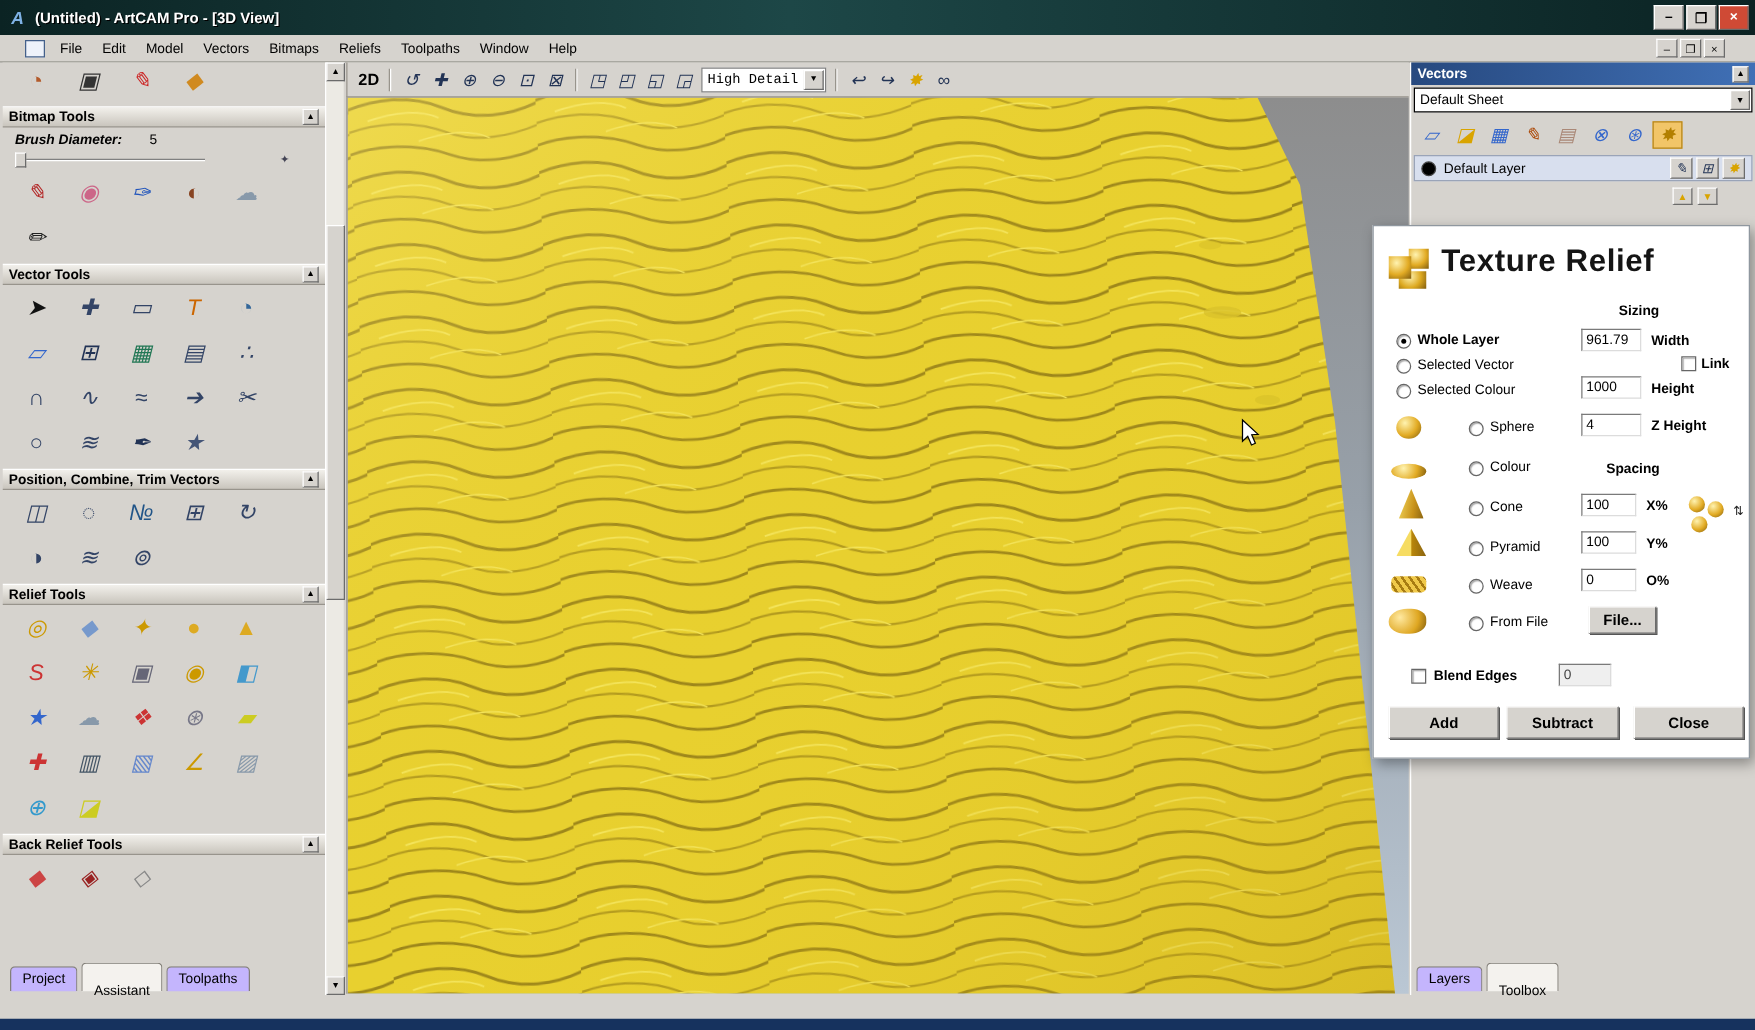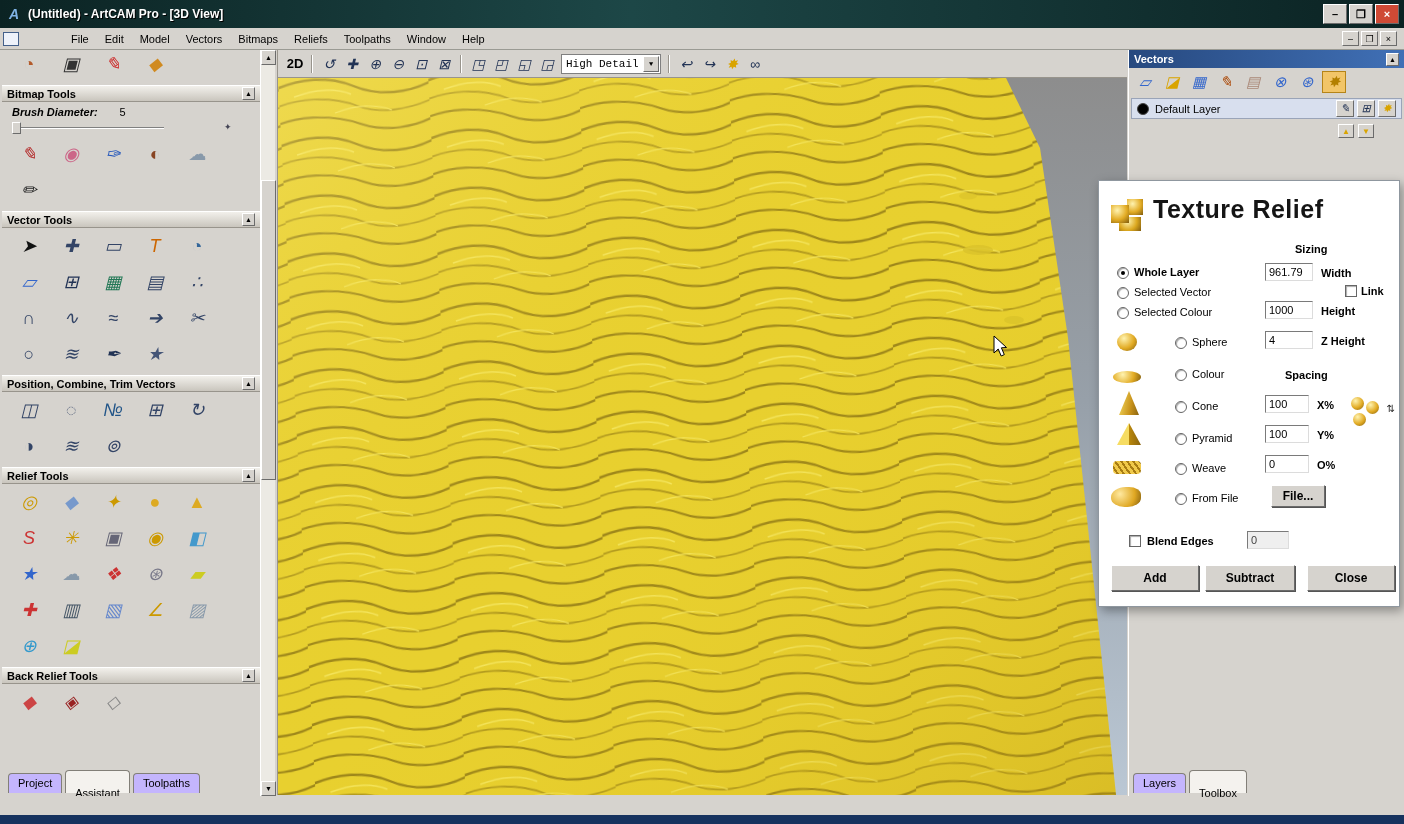--- a/index.html
+++ b/index.html
@@ -12,21 +12,21 @@
     display:flex; align-items:center; padding:0 5px; }
   .app-icon { width:18px; height:18px; color:#7fb2e5; font-weight:bold; font-style:italic; font-size:14px; line-height:18px; text-align:center; }
   .title-text { margin-left:5px; color:#fff; font-weight:bold; font-size:12px; text-shadow:1px 1px 0 #000; }
   .win-btns { margin-left:auto; display:flex; gap:2px; }
   .win-btn { width:24px; height:20px; background:#d6d3ce; border:1px solid; border-color:#fff #6b6b6b #6b6b6b #fff;
     display:flex; align-items:center; justify-content:center; font-size:11px; font-weight:bold; }
   .win-btn.close { background:#cf4a35; color:#fff; }
 
   
   .menubar { position:absolute; top:28px; left:0; width:100%; height:22px; background:#d6d3ce;
-    border-bottom:1px solid #9a9a93; display:flex; align-items:center; padding:0 3px;gap:40px; }
+    border-bottom:1px solid #9a9a93; display:flex; align-items:center; padding:0 20px; }
   .mdi-doc-icon { width:16px; height:14px; background:#eef2fa; border:1px solid #44608a; margin-right:4px; }
   .menu-item { padding:3px 8px; cursor:default; }
   .mdi-btns { margin-left:auto; display:flex; gap:2px; padding-right:4px; }
   .mdi-btn { width:17px; height:15px; background:#d6d3ce; border:1px solid; border-color:#fff #6b6b6b #6b6b6b #fff;
     display:flex; align-items:center; justify-content:center; font-size:9px; }
 
   
   .left-panel { position:absolute; top:50px; left:2px; width:258px; height:746px; background:#d6d3ce; overflow:hidden; }
   .top-icons { margin-top:-4px; }
   .sec-h { height:17px; margin-top:3px; background:linear-gradient(#f2f0eb,#c9c5bd);
@@ -544,20 +544,24 @@
         <path d="M0,0 L0,17 L4.2,13 L7.2,20 L10.3,18.6 L7.4,11.8 L12.5,11.5 Z" fill="#fff" stroke="#000" stroke-width="1"></path>
       </g>
     </svg>
   </div>
 
   <div class="right-panel">
     <div class="rp-header">
       <span>Vectors</span>
       <span class="rp-collapse">▲</span>
     </div>
+    <div class="rp-dd">
+      <span class="dd-text">Default Sheet</span>
+      <span class="dd-btn">▼</span>
+    </div>
     <div class="rp-toolbar">
 
     <span class="rp-tool">
           <i style="color: rgb(51, 102, 204);">▱</i>
         </span>
         <span class="rp-tool">
           <i style="color: rgb(217, 164, 0);">◪</i>
         </span>
         <span class="rp-tool">
           <i style="color: rgb(51, 102, 204);">▦</i>

